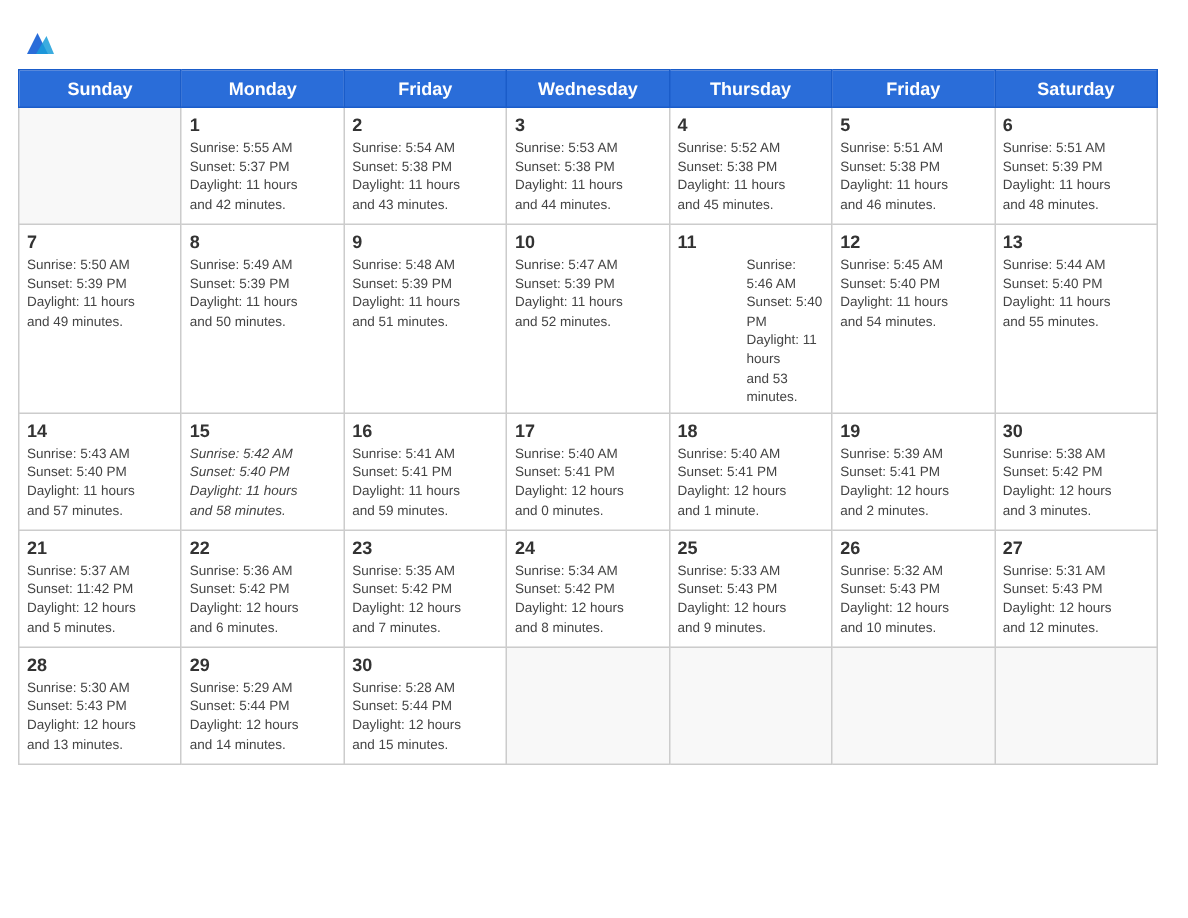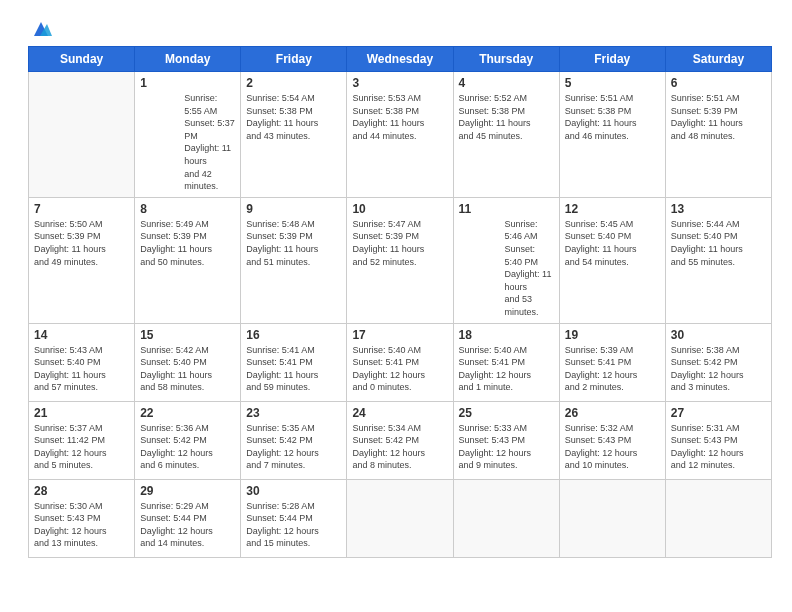--- a/index.html
+++ b/index.html
@@ -6,21 +6,21 @@
     body {
       width: 792px;
       height: 612px;
       font-family: Arial, sans-serif;
       background: #fff;
       overflow: hidden;
     }
     .page {
       width: 792px;
       height: 544px;
-      padding: 18px 20px 10px 28px;
+      padding: 18px 20px 10px 12px;
     }
     .header {
       display: flex;
       justify-content: space-between;
       align-items: flex-start;
       margin-bottom: 10px;
     }
     .logo {
       display: flex;
       align-items: center;
@@ -127,21 +127,21 @@
           <th>Thursday</th>
           <th>Friday</th>
           <th>Saturday</th>
         </tr>
     </thead>
     <tbody id="calendar-body">
     <tr>
           <td class="empty"></td>
           <td>
             <div class="day-number">1</div>
-            <div class="day-info" style="white-space: pre-line; margin-left: 44px;">Sunrise: 5:55 AM
+            <div class="day-info" style="white-space: pre-line;">Sunrise: 5:55 AM
 Sunset: 5:37 PM
 Daylight: 11 hours
 and 42 minutes.</div>
           </td>
           <td>
             <div class="day-number">2</div>
             <div class="day-info" style="white-space: pre-line;">Sunrise: 5:54 AM
 Sunset: 5:38 PM
 Daylight: 11 hours
 and 43 minutes.</div>
@@ -229,21 +229,21 @@
         <tr>
           <td>
             <div class="day-number">14</div>
             <div class="day-info" style="white-space: pre-line;">Sunrise: 5:43 AM
 Sunset: 5:40 PM
 Daylight: 11 hours
 and 57 minutes.</div>
           </td>
           <td>
             <div class="day-number">15</div>
-            <div class="day-info" style="white-space: pre-line;">Sunrise: 5:42 AM
+            <div class="day-info" style="white-space: pre-line; font-style: italic;">Sunrise: 5:42 AM
 Sunset: 5:40 PM
 Daylight: 11 hours
 and 58 minutes.</div>
           </td>
           <td>
             <div class="day-number">16</div>
             <div class="day-info" style="white-space: pre-line;">Sunrise: 5:41 AM
 Sunset: 5:41 PM
 Daylight: 11 hours
 and 59 minutes.</div>

